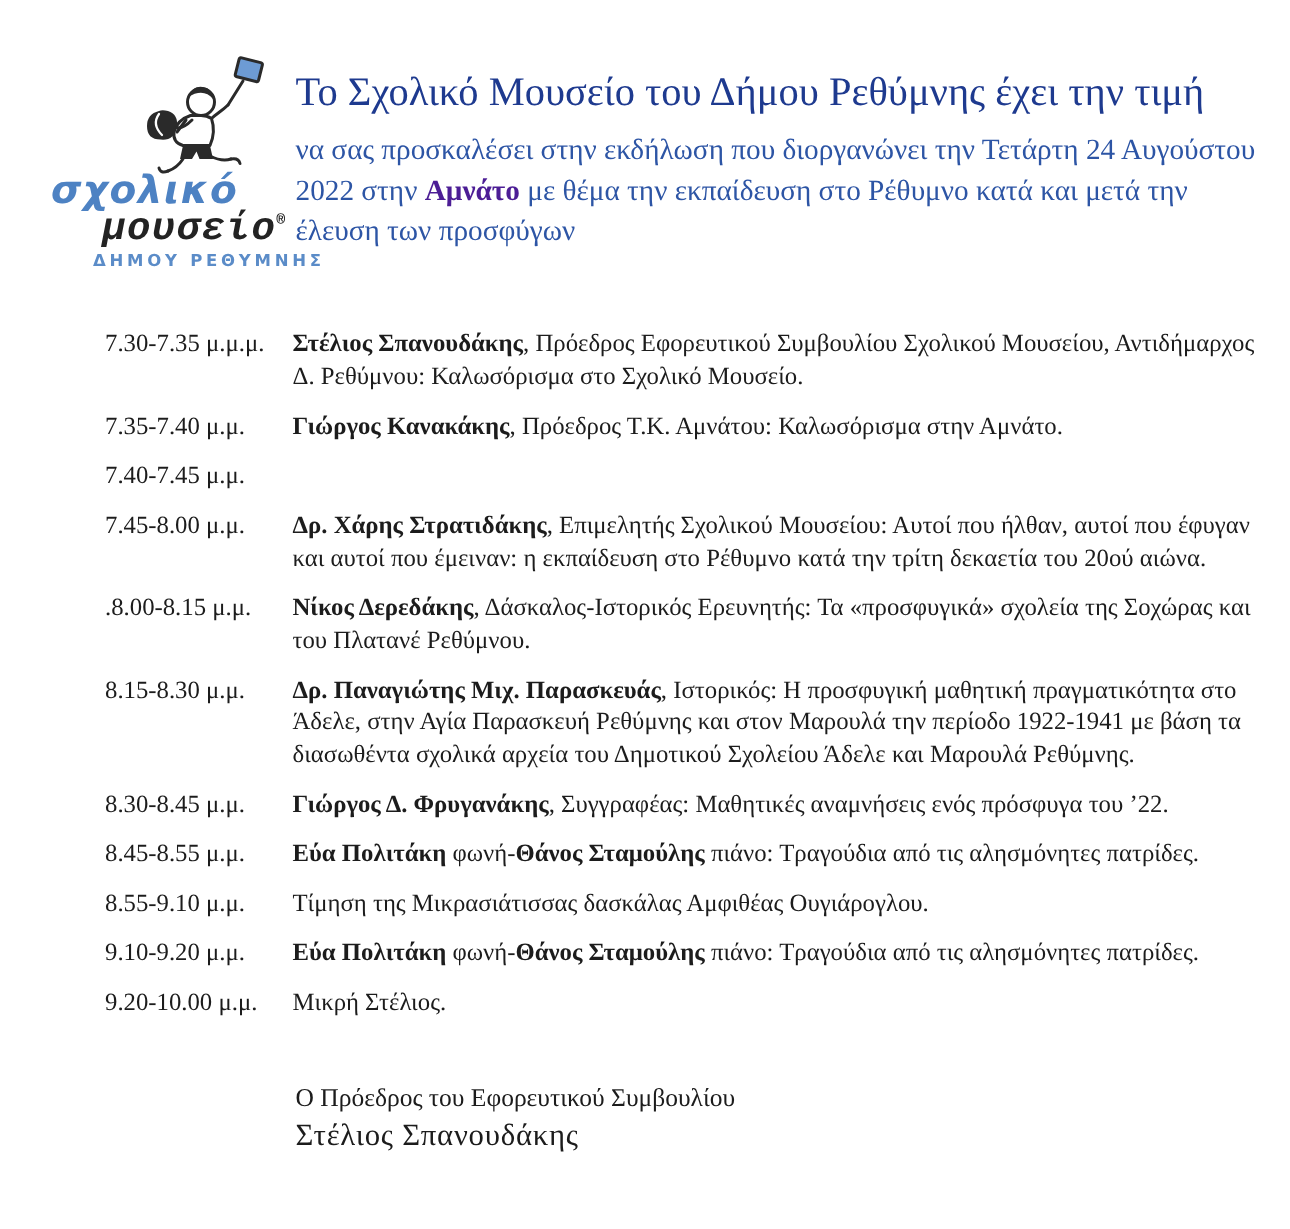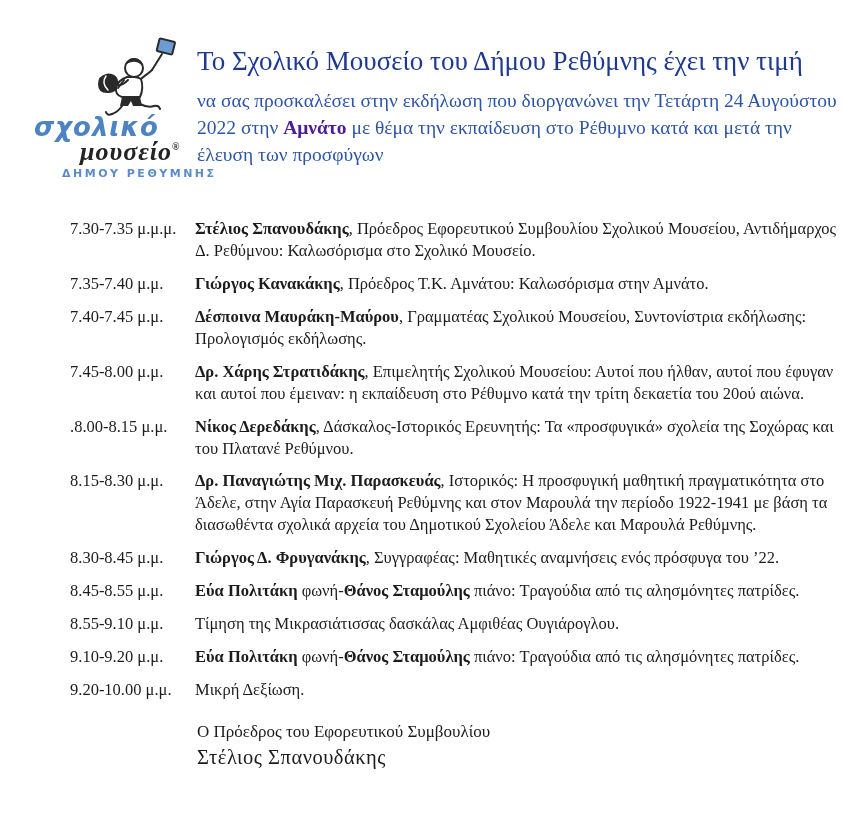--- a/index.html
+++ b/index.html
@@ -27,27 +27,27 @@
     font-style: italic;
     font-weight: bold;
     font-size: 26px;
     color: #4d82c3;
     line-height: 0.9;
     margin-top: -6px;
     margin-left: -18px;
     letter-spacing: 1px;
   }
   .logo-line2 {
-    font-family: Liberation Serif, serif;
+    font-family: Liberation Mono, monospace;
     font-style: italic;
     font-weight: bold;
     font-size: 26px;
     color: #232323;
     line-height: 1.0;
-    margin-left: 28px;
+    margin-left: 16px;
     letter-spacing: 1px;
   }
   .logo-line2 sup { font-size: 10px; color: #232323; }
   .logo-line3 {
     font-family: "DejaVu Sans", sans-serif;
     font-size: 11px;
     font-weight: bold;
     color: #5b8cc8;
     letter-spacing: 2.5px;
     margin-top: 2px;
@@ -164,21 +164,20 @@
       <div class="row">
         <div class="time">7.30-7.35 μ.μ.μ.</div>
         <div class="desc"><b>Στέλιος Σπανουδάκης</b><span>, Πρόεδρος Εφορευτικού Συμβουλίου Σχολικού Μουσείου, Αντιδήμαρχος Δ. Ρεθύμνου: Καλωσόρισμα στο Σχολικό Μουσείο.</span></div>
       </div>
       <div class="row">
         <div class="time">7.35-7.40 μ.μ.</div>
         <div class="desc"><b>Γιώργος Κανακάκης</b><span>, Πρόεδρος Τ.Κ. Αμνάτου: Καλωσόρισμα στην Αμνάτο.</span></div>
       </div>
       <div class="row">
         <div class="time">7.40-7.45 μ.μ.</div>
-        <div class="desc"><b>Δέσποινα Μαυράκη-Μαύρου</b><span>, Γραμματέας Σχολικού Μουσείου, Συντονίστρια εκδήλωσης: Προλογισμός εκδήλωσης.</span></div>
       </div>
       <div class="row">
         <div class="time">7.45-8.00 μ.μ.</div>
         <div class="desc"><b>Δρ. Χάρης Στρατιδάκης</b><span>, Επιμελητής Σχολικού Μουσείου: Αυτοί που ήλθαν, αυτοί που έφυγαν και αυτοί που έμειναν: η εκπαίδευση στο Ρέθυμνο κατά την τρίτη δεκαετία του 20ού αιώνα.</span></div>
       </div>
       <div class="row">
         <div class="time">.8.00-8.15 μ.μ.</div>
         <div class="desc"><b>Νίκος Δερεδάκης</b><span>, Δάσκαλος-Ιστορικός Ερευνητής: Τα «προσφυγικά» σχολεία της Σοχώρας και του Πλατανέ Ρεθύμνου.</span></div>
       </div>
       <div class="row">
@@ -196,21 +195,21 @@
       <div class="row">
         <div class="time">8.55-9.10 μ.μ.</div>
         <div class="desc"><span>Τίμηση της Μικρασιάτισσας δασκάλας Αμφιθέας Ουγιάρογλου.</span></div>
       </div>
       <div class="row">
         <div class="time">9.10-9.20 μ.μ.</div>
         <div class="desc"><b>Εύα Πολιτάκη</b><span> φωνή-</span><b>Θάνος Σταμούλης</b><span> πιάνο: Τραγούδια από τις αλησμόνητες πατρίδες.</span></div>
       </div>
       <div class="row">
         <div class="time">9.20-10.00 μ.μ.</div>
-        <div class="desc"><span>Μικρή Δεξίωση.</span></div>
+        <div class="desc"><span>Μικρή Στέλιος.</span></div>
       </div>
     </div>
 
   <div class="footer">
     <div class="footer-role">Ο Πρόεδρος του Εφορευτικού Συμβουλίου</div>
     <div class="footer-name">Στέλιος Σπανουδάκης</div>
   </div>
 
 </div>
 

